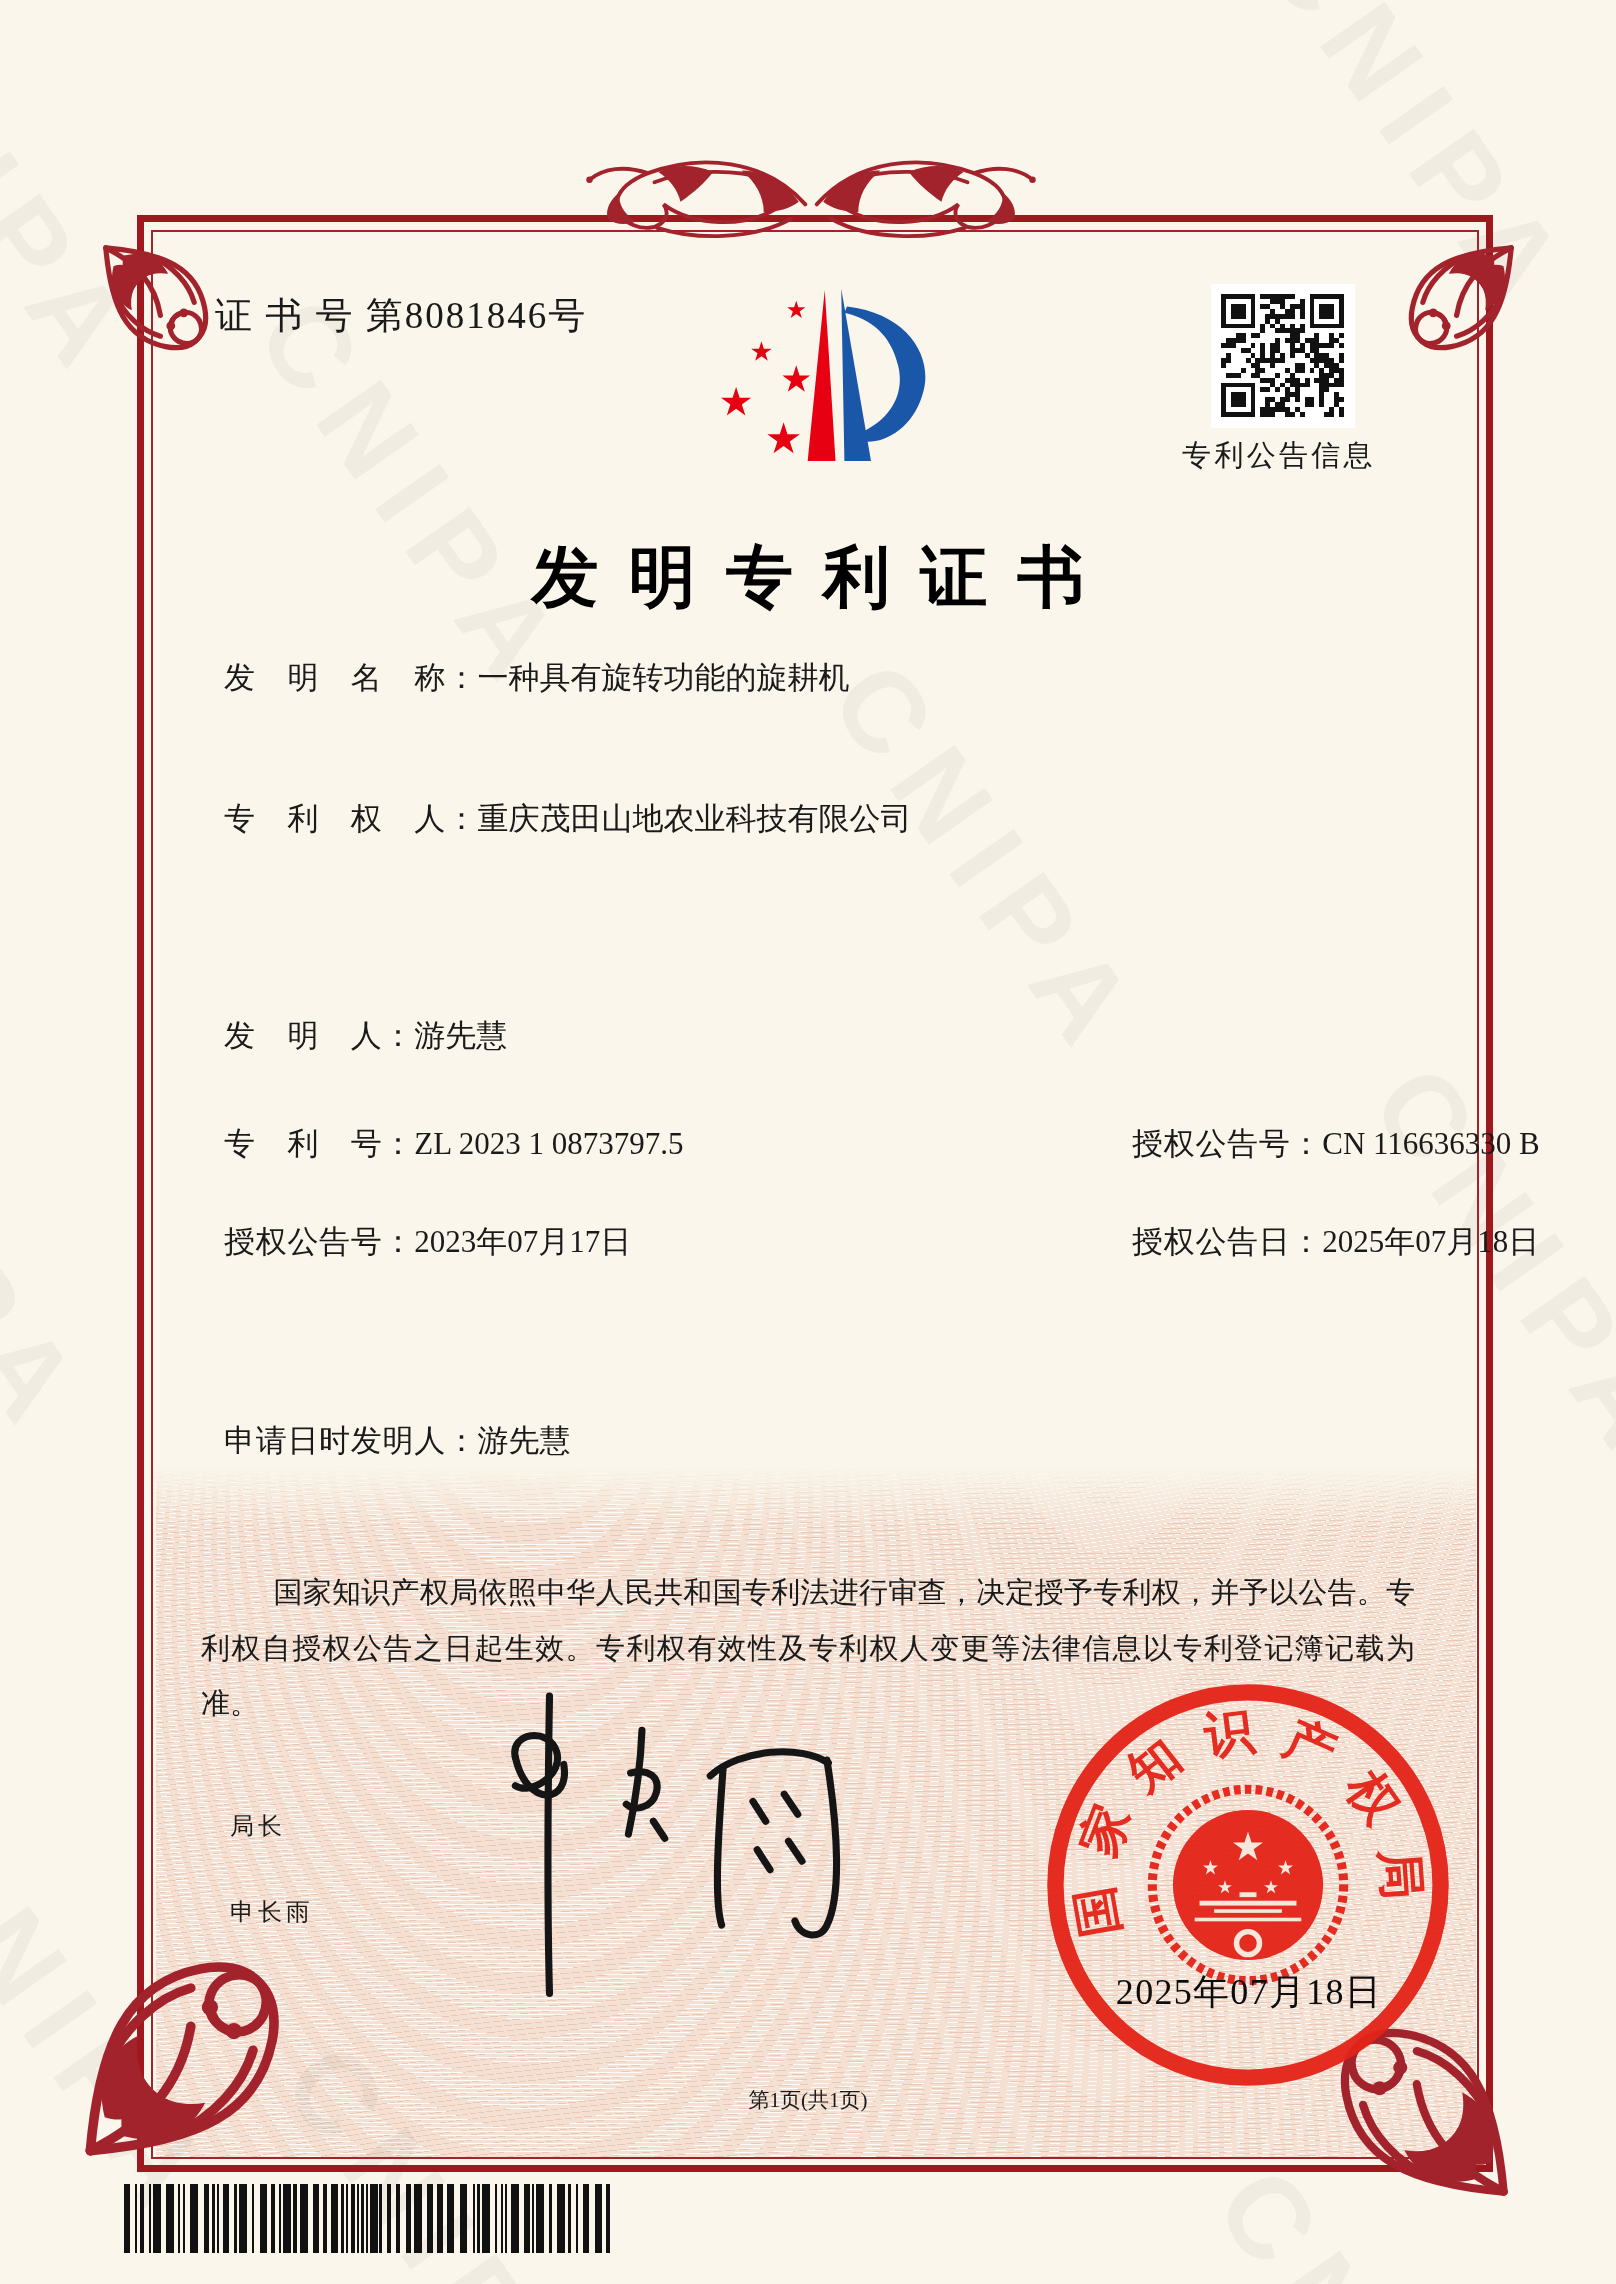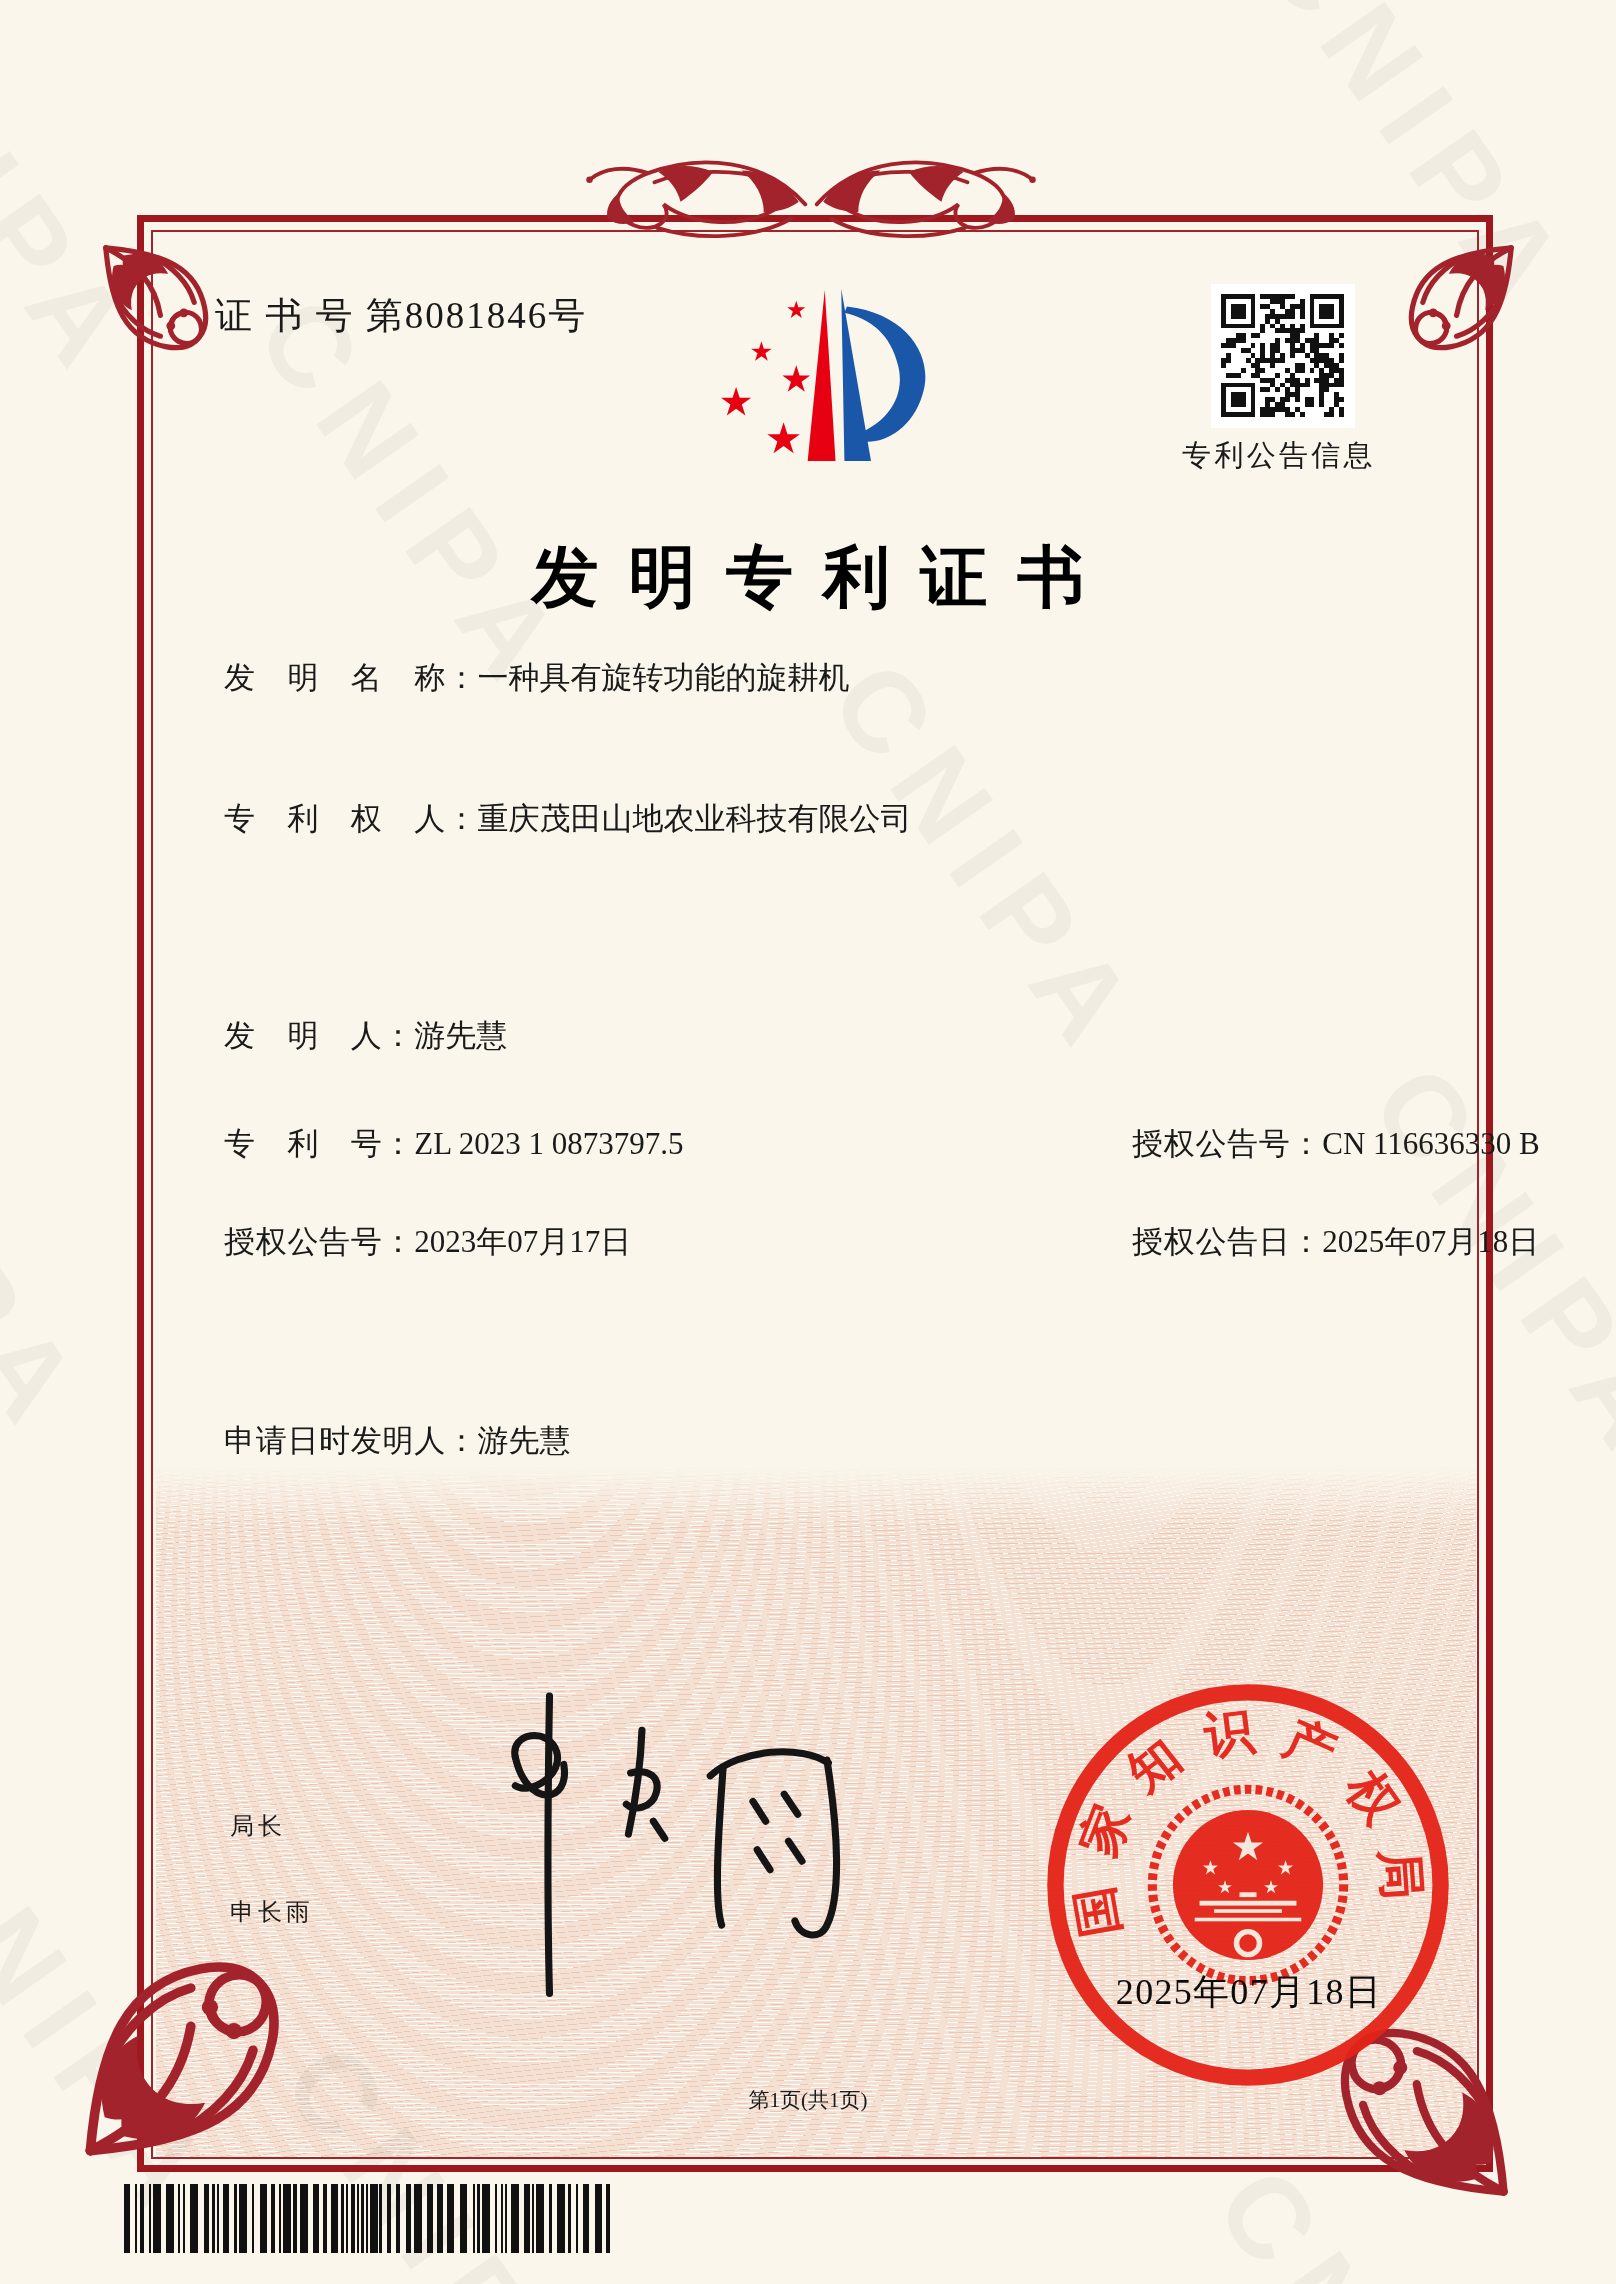--- a/index.html
+++ b/index.html
@@ -498,20 +498,21 @@
     <span class="cell-right"><span class="lbl">授权公告号：</span><span>CN 116636330 B</span></span>
   </div>
   <div class="row r6">
     <span class="lbl">授权公告号：</span><span>2023年07月17日</span>
     <span class="cell-right"><span class="lbl">授权公告日：</span><span>2025年07月18日</span></span>
   </div>
   <div class="row r8">
     <span class="lbl">申请日时发明人：</span><span>游先慧</span>
   </div>
 
+  <p class="statement">国家知识产权局依照中华人民共和国专利法进行审查，决定授予专利权，并予以公告。专利权自授权公告之日起生效。专利权有效性及专利权人变更等法律信息以专利登记簿记载为准。</p>
 
   <div class="sig-title">局长</div>
   <div class="sig-name">申长雨</div>
 
   <svg class="signature" viewBox="0 0 640 440">
     <g fill="none" stroke="#151515" stroke-width="10" stroke-linecap="round">
       <path d="M152,10 C150,130 148,280 152,428"></path>
       <path d="M104,96 C96,62 150,52 162,88 C172,120 126,150 104,136"></path>
       <path d="M104,96 C120,168 182,162 172,106"></path>
       <path d="M282,58 C280,110 272,162 263,204"></path>

